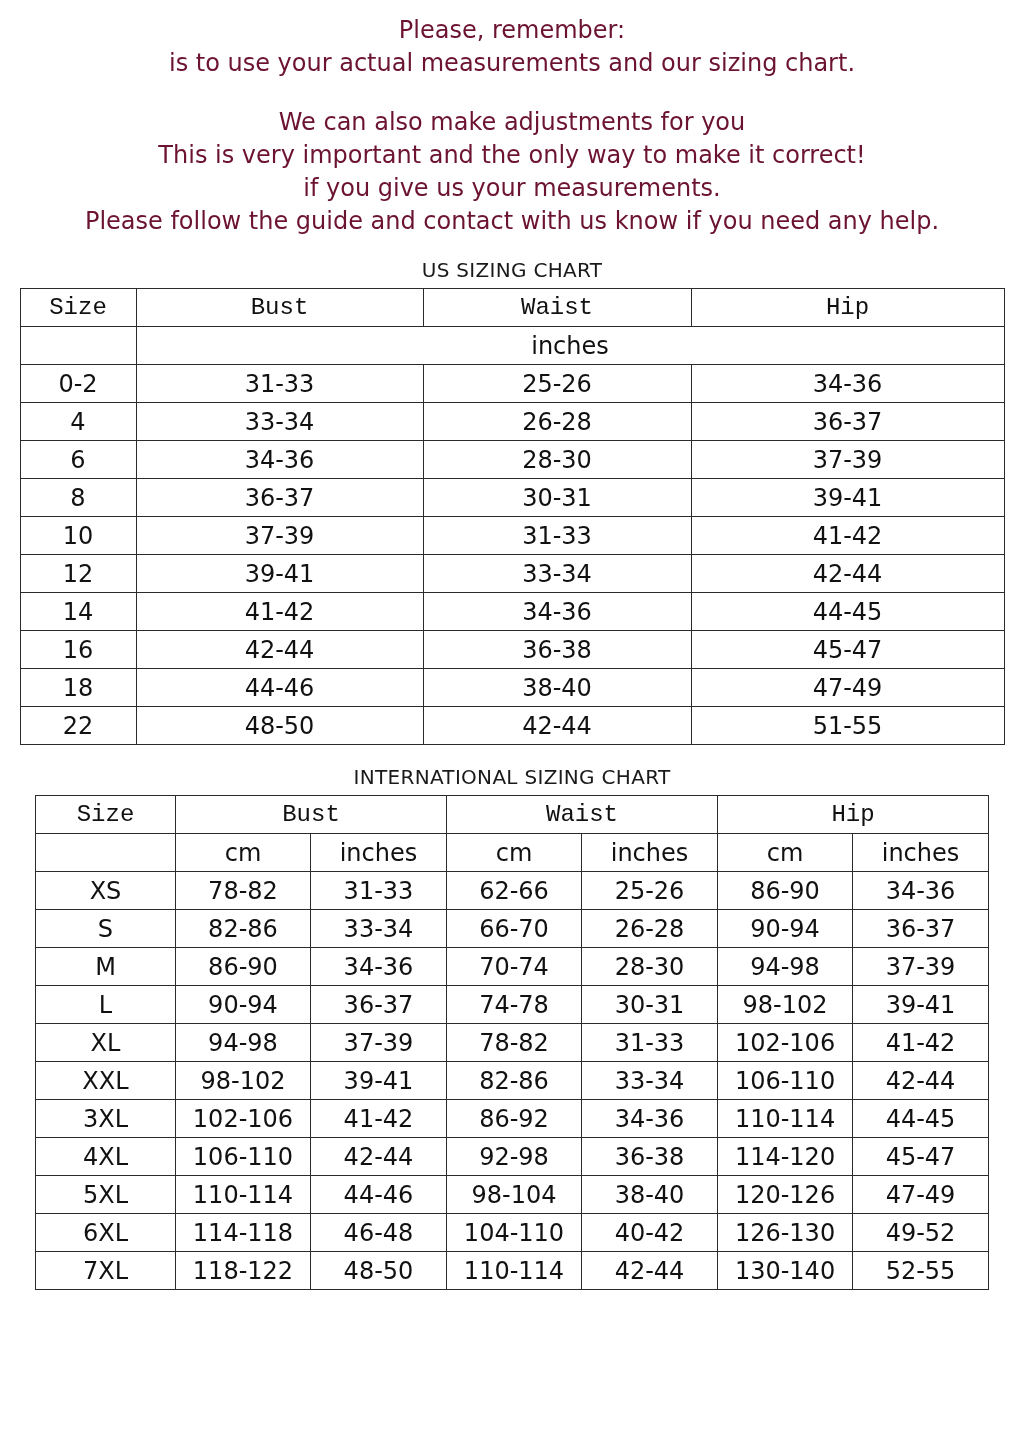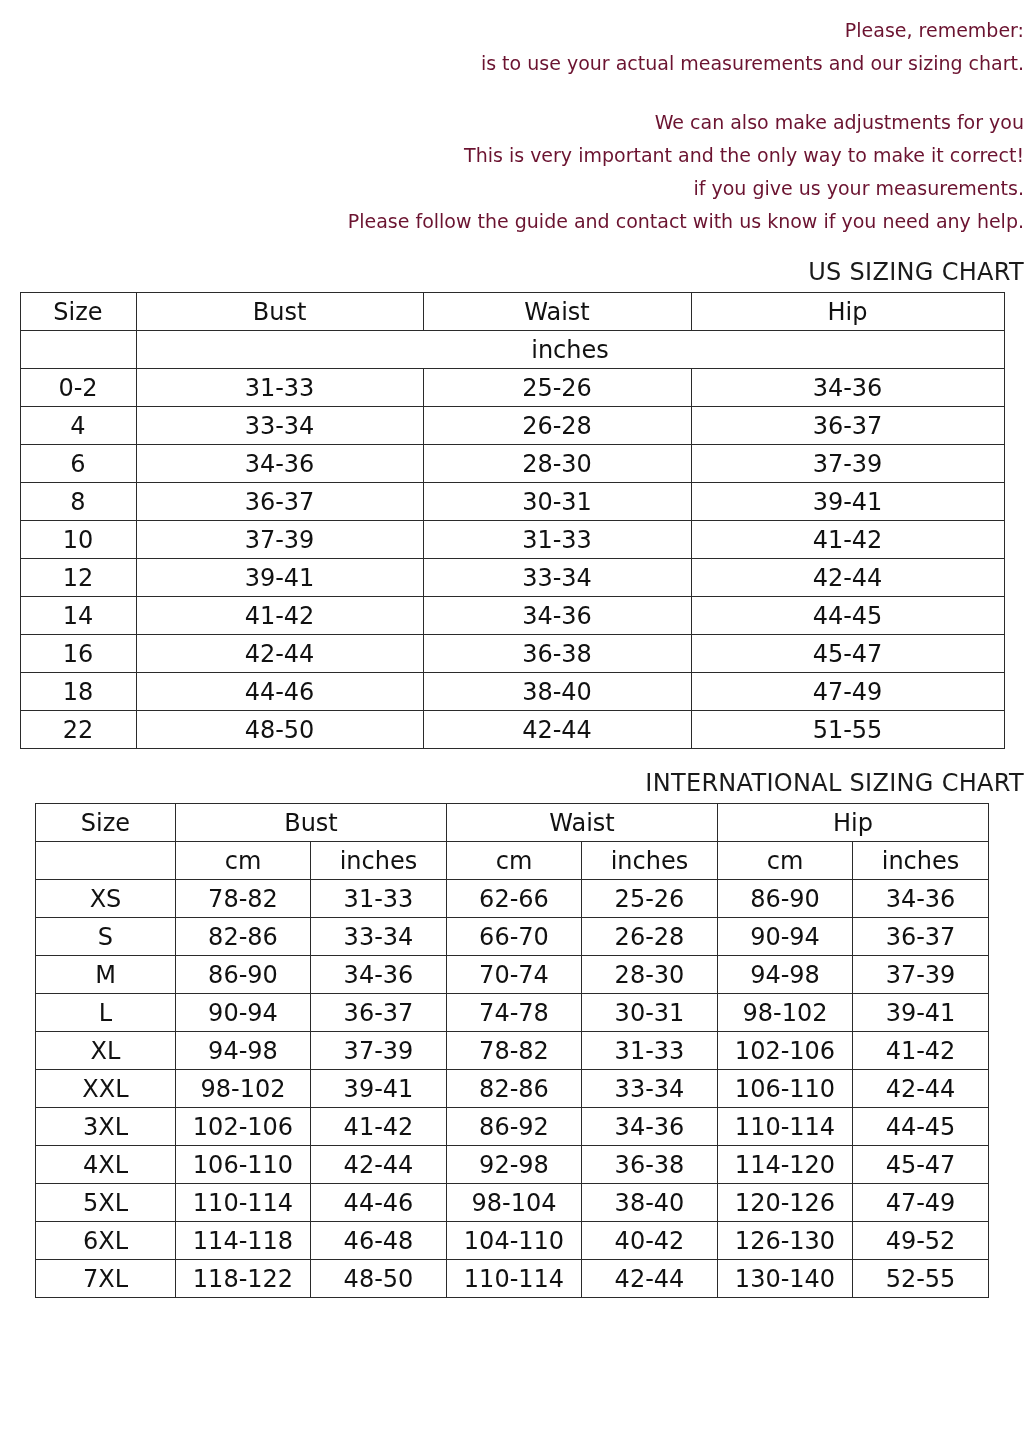--- a/index.html
+++ b/index.html
@@ -17,34 +17,34 @@
   .page {
     position: relative;
     width: 1024px;
     height: 1432px;
     box-sizing: border-box;
   }
 
   
   .note {
     color: #6b1330;
-    text-align: right;
-    font-size: 19px;
+    text-align: center;
+    font-size: 24px;
     line-height: 33px;
     padding-top: 14px;
     font-family: "DejaVu Sans", sans-serif;
     font-weight: 400;
   }
   .note .line { display: block; white-space: pre; }
   .note .spacer { display: block; height: 26px; }
 
   
   .chart-title {
-    text-align: right;
-    font-size: 24px;
+    text-align: center;
+    font-size: 20px;
     color: #1a1a1a;
     margin-top: 20px;
     margin-bottom: 6px;
     letter-spacing: 0.3px;
   }
 
   
   table.size-table {
     border-collapse: collapse;
     table-layout: fixed;
@@ -58,20 +58,21 @@
     font-weight: 400;
     font-size: 24px;
     color: #111;
     height: 37px;
     padding: 0 2px;
     vertical-align: middle;
     font-family: "DejaVu Sans", sans-serif;
   }
   table.size-table th {
     font-size: 24px;
+    font-family: Liberation Mono, monospace;
   }
   .blankcell { border: 1px solid #2b2b2b; }
 
   
   #us-table { width: 984px; }
   #us-table col.c-size { width: 116px; }
   #us-table col.c-bust { width: 287px; }
   #us-table col.c-waist { width: 268px; }
   #us-table col.c-hip   { width: 313px; }
 

